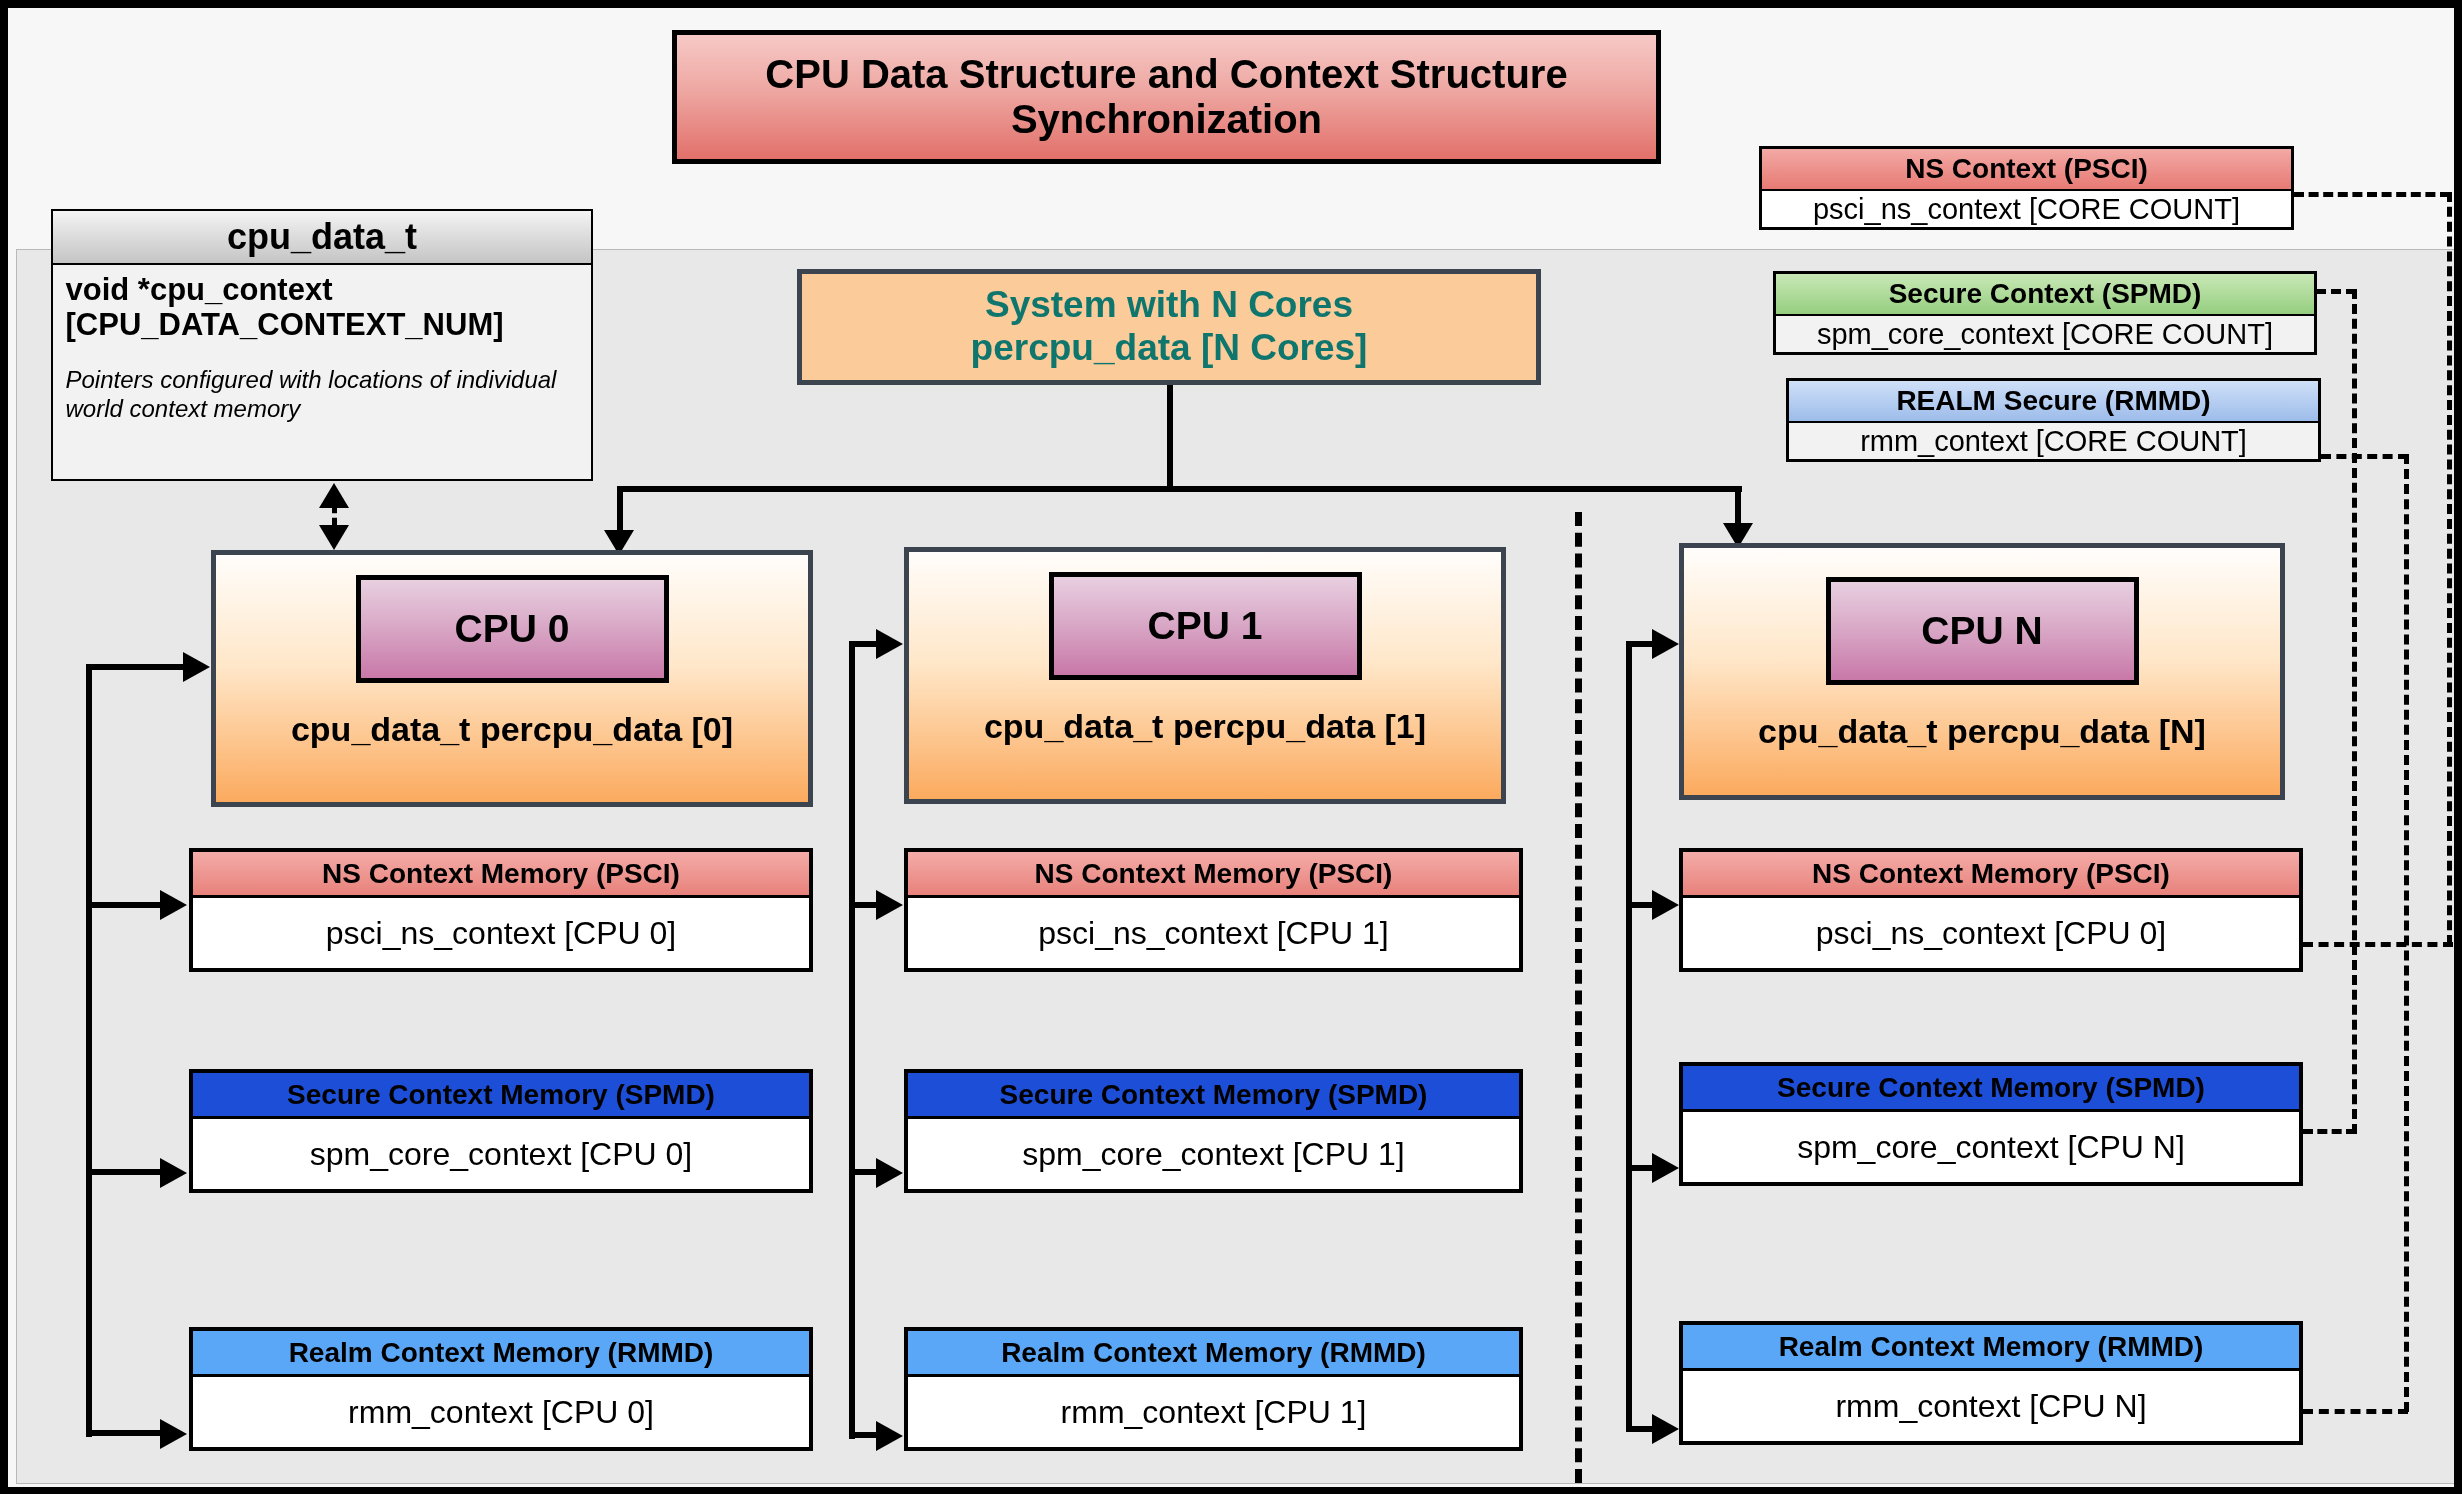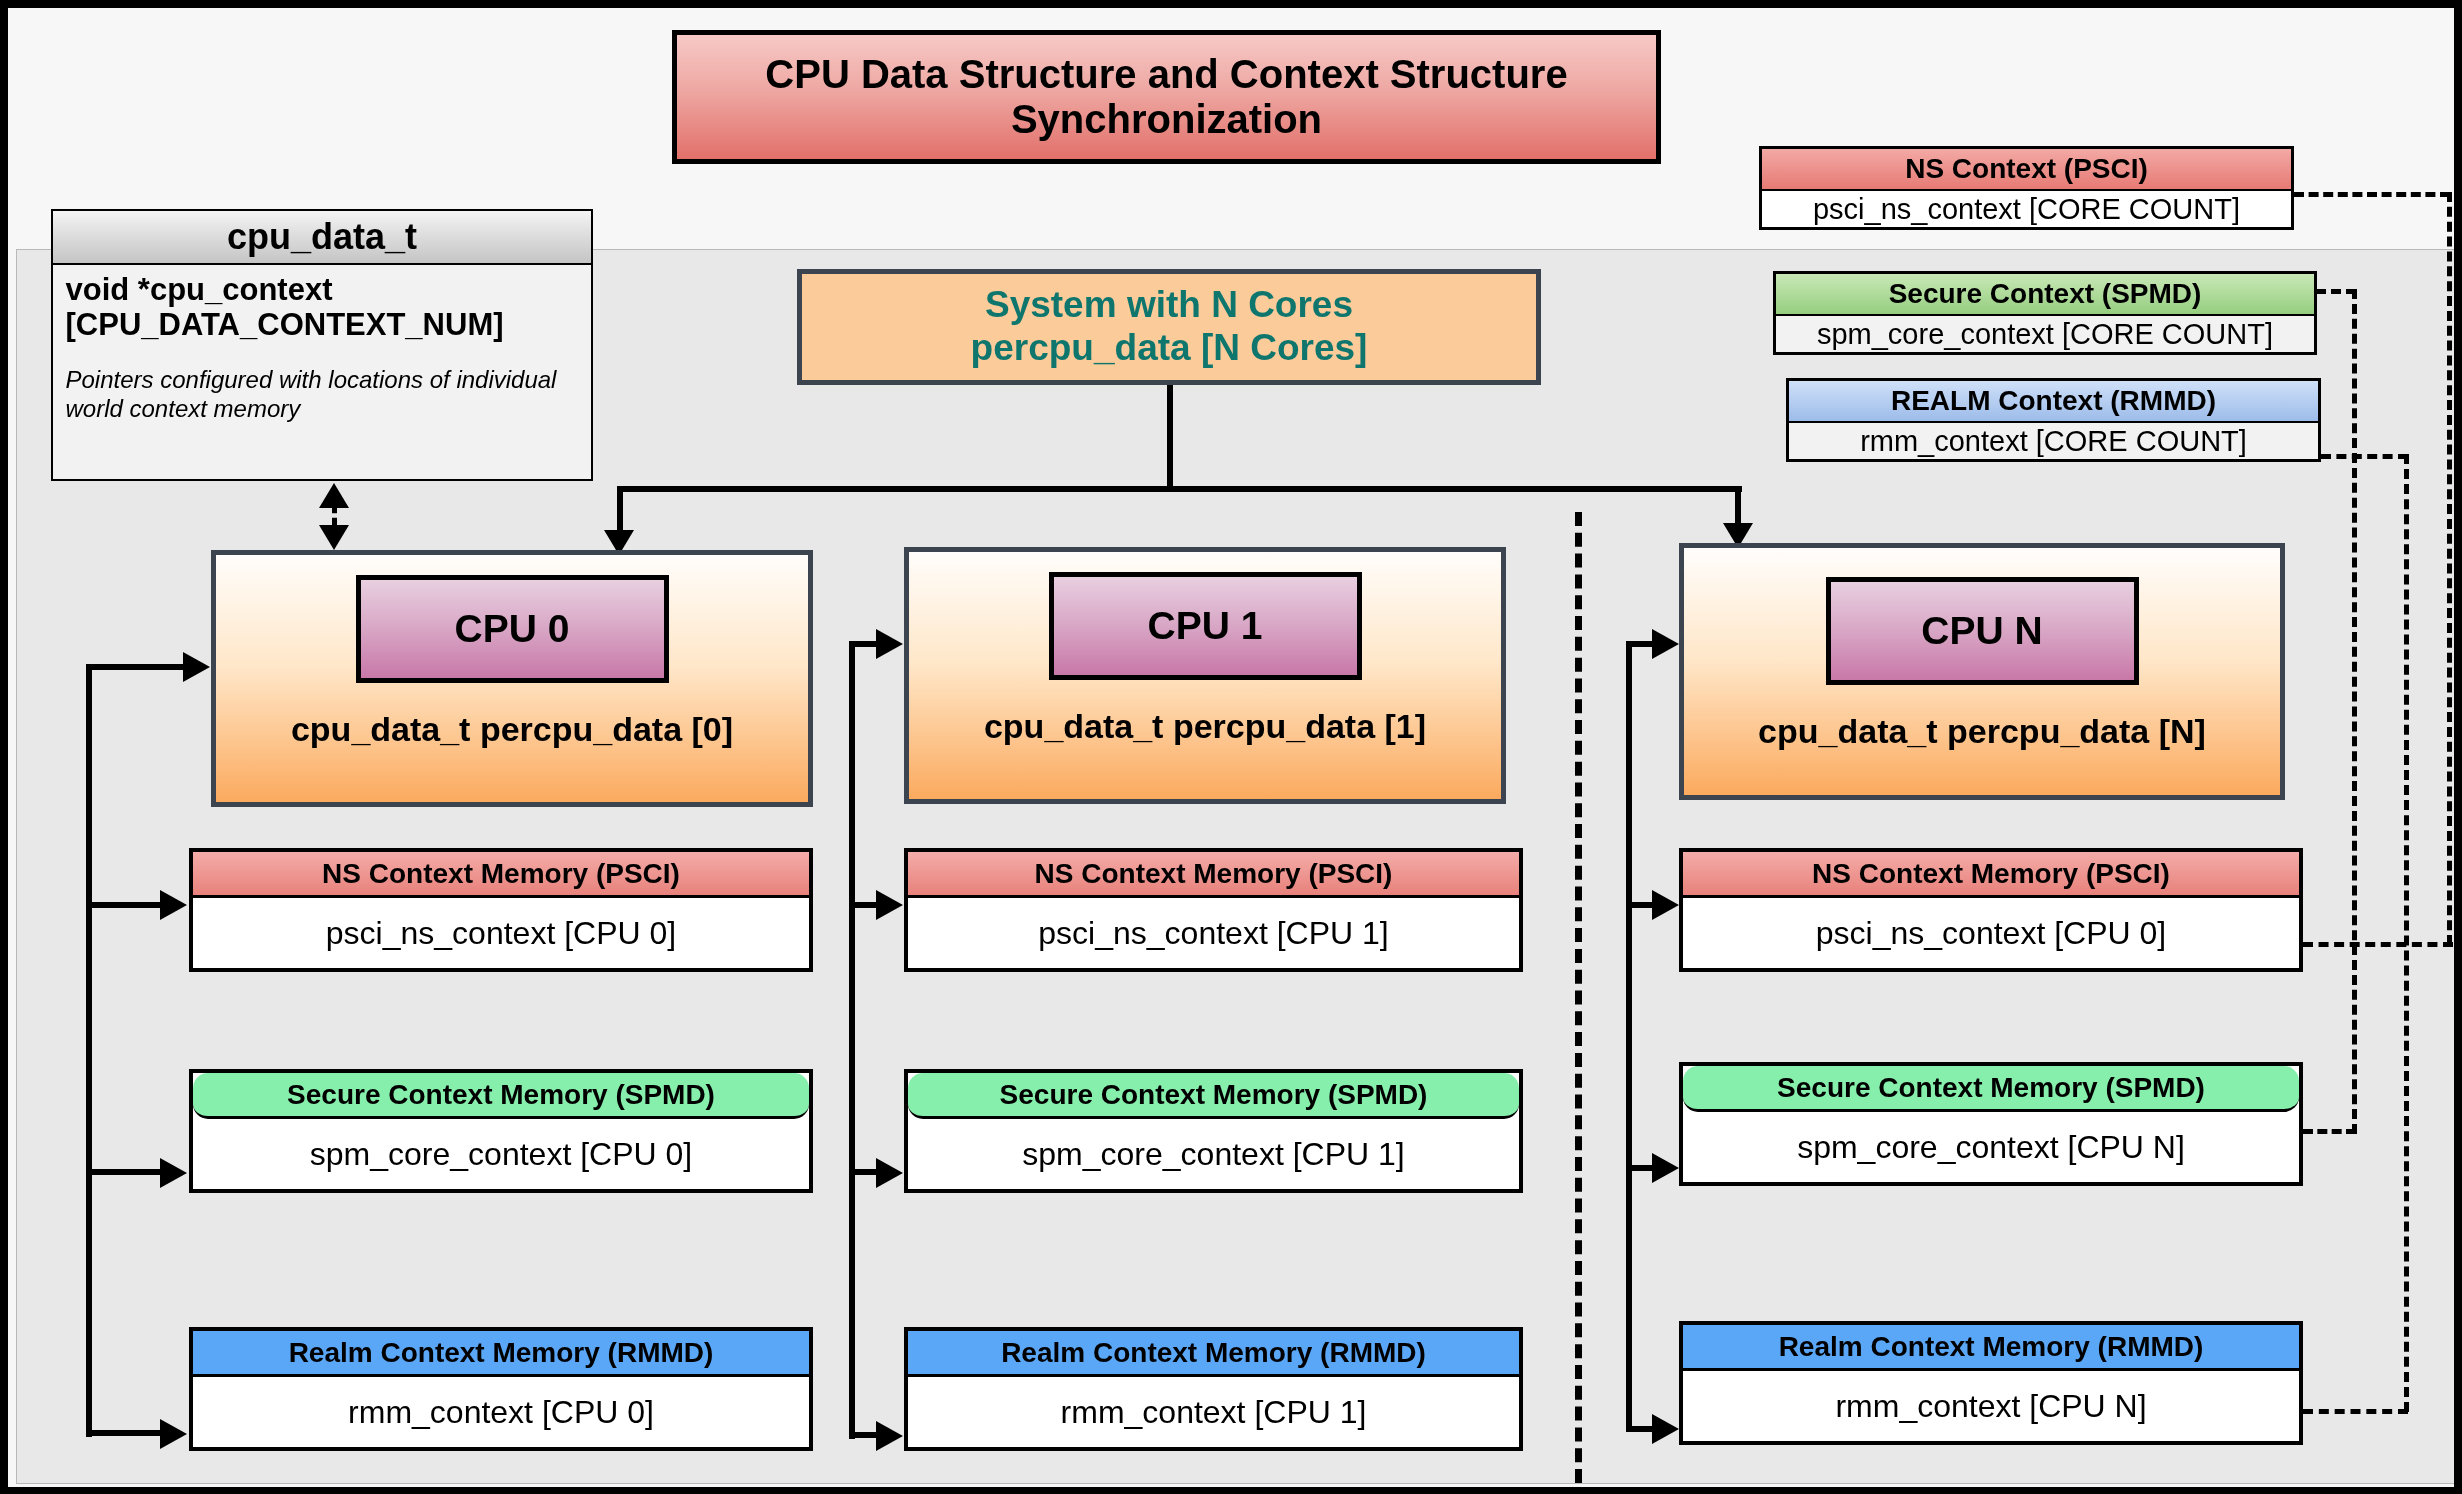--- a/index.html
+++ b/index.html
@@ -121,21 +121,21 @@
     display:flex;align-items:center;justify-content:center;
     font-weight:bold;font-size:28px;color:#000;
     border-bottom:3.6px solid #000;
   }
   .mem .mb{
     display:flex;align-items:center;justify-content:center;
     font-size:32px;color:#000;
     height:70px;
   }
   .mh-ns{background:linear-gradient(180deg,#f4aca8 0%,#e8817b 100%);}
-  .mh-sec{background:#86efac;border-radius:15px;}
+  .mh-sec{background:#1d4ed8;}
   .mh-rlm{background:#5aa7f7;}
 
   
   .hline{position:absolute;background:#000;height:6.2px;}
   .vline{position:absolute;background:#000;width:6.2px;}
   .arrow-r{
     position:absolute;width:0;height:0;
     border-top:15px solid transparent;
     border-bottom:15px solid transparent;
     border-left:27px solid #000;
@@ -192,21 +192,21 @@
 
   <div class="node ctx-legend lg-ns">
     <div class="ch hdr-ns">NS Context  (PSCI)</div>
     <div class="cb">psci_ns_context [CORE COUNT]</div>
   </div>
   <div class="node ctx-legend alt lg-sec">
     <div class="ch hdr-sec">Secure Context (SPMD)</div>
     <div class="cb">spm_core_context [CORE COUNT]</div>
   </div>
   <div class="node ctx-legend alt lg-rlm">
-    <div class="ch hdr-rlm">REALM Context (RMMD)</div>
+    <div class="ch hdr-rlm">REALM Secure (RMMD)</div>
     <div class="cb">rmm_context [CORE COUNT]</div>
   </div>
 
   <div class="node cpu-box cpu0">
     <div class="cpu-chip">CPU 0</div>
     <div class="cpu-label">cpu_data_t percpu_data [0]</div>
   </div>
 
   <div class="node mem" style="left:181px;top:840px;width:624px;">
     <div class="mh mh-ns">NS Context Memory (PSCI)</div>

